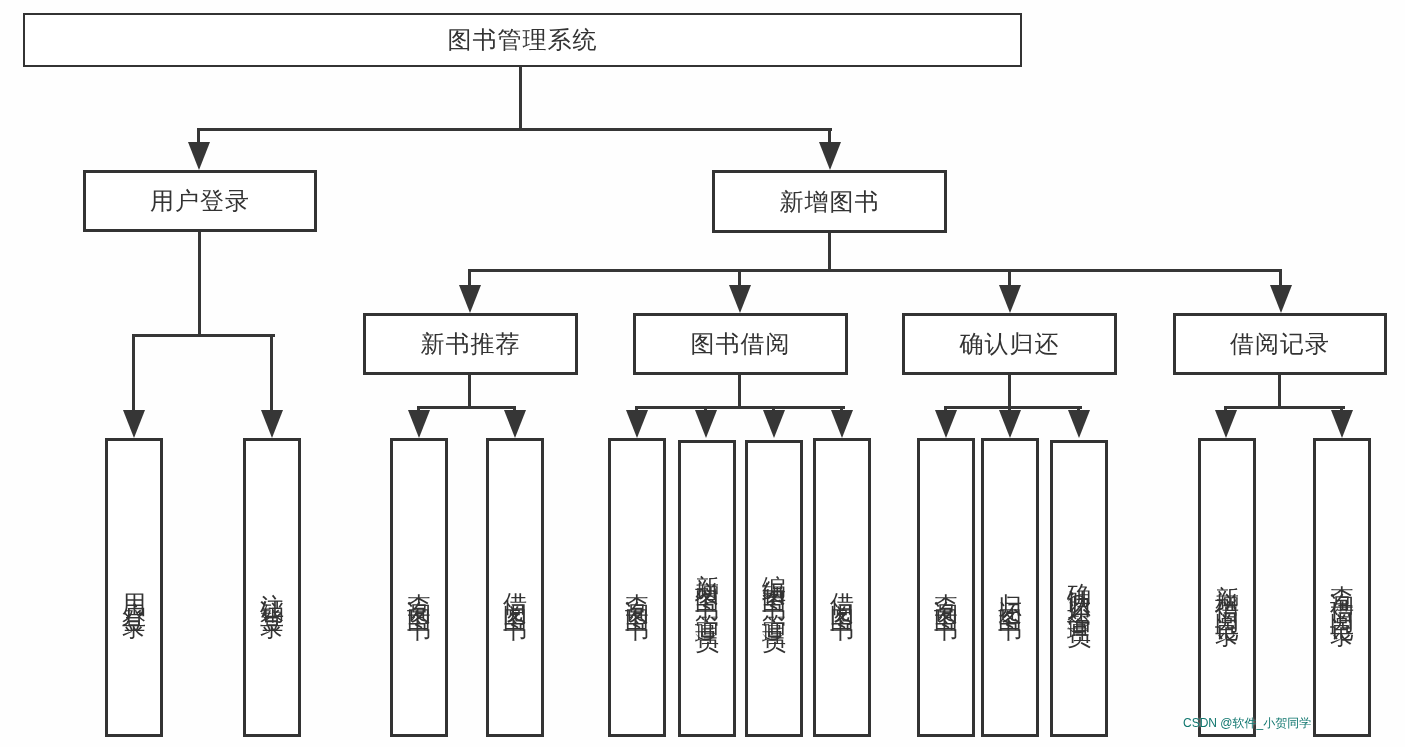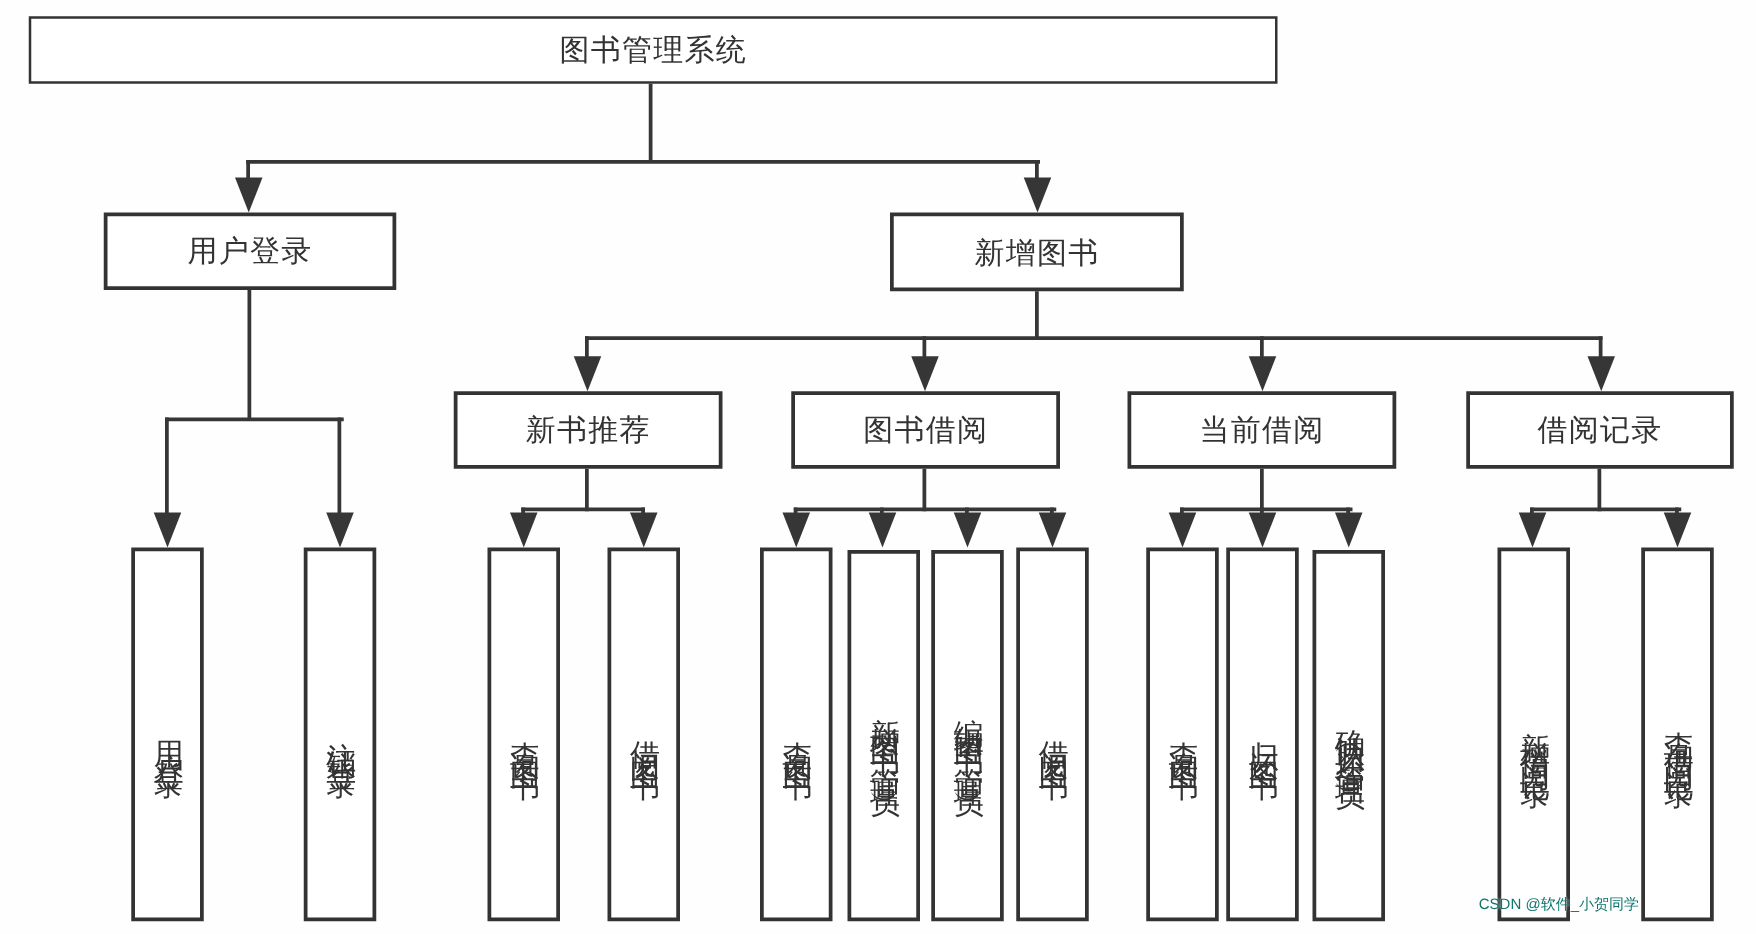--- a/index.html
+++ b/index.html
@@ -61,21 +61,21 @@
   <div class="arrowhead" style="left:459px;top:285px"></div>
   <div class="line vline" style="left:738px;top:269px;height:20px"></div>
   <div class="arrowhead" style="left:729px;top:285px"></div>
   <div class="line vline" style="left:1008px;top:269px;height:20px"></div>
   <div class="arrowhead" style="left:999px;top:285px"></div>
   <div class="line vline" style="left:1279px;top:269px;height:20px"></div>
   <div class="arrowhead" style="left:1270px;top:285px"></div>
 
   <div class="box" style="left:633px;top:313px;width:215px;height:62px">图书借阅</div>
   <div class="box" style="left:363px;top:313px;width:215px;height:62px">新书推荐</div>
-  <div class="box" style="left:902px;top:313px;width:215px;height:62px">当前借阅</div>
+  <div class="box" style="left:902px;top:313px;width:215px;height:62px">确认归还</div>
   <div class="box" style="left:1173px;top:313px;width:214px;height:62px">借阅记录</div>
 
   <div class="line vline" style="left:468px;top:375px;height:34px"></div>
   <div class="line hline" style="left:417px;top:406px;width:99px"></div>
   <div class="line vline" style="left:417px;top:406px;height:10px"></div>
   <div class="arrowhead" style="left:408px;top:410px"></div>
   <div class="line vline" style="left:513px;top:406px;height:10px"></div>
   <div class="arrowhead" style="left:504px;top:410px"></div>
 
   <div class="line vline" style="left:738px;top:375px;height:34px"></div>

